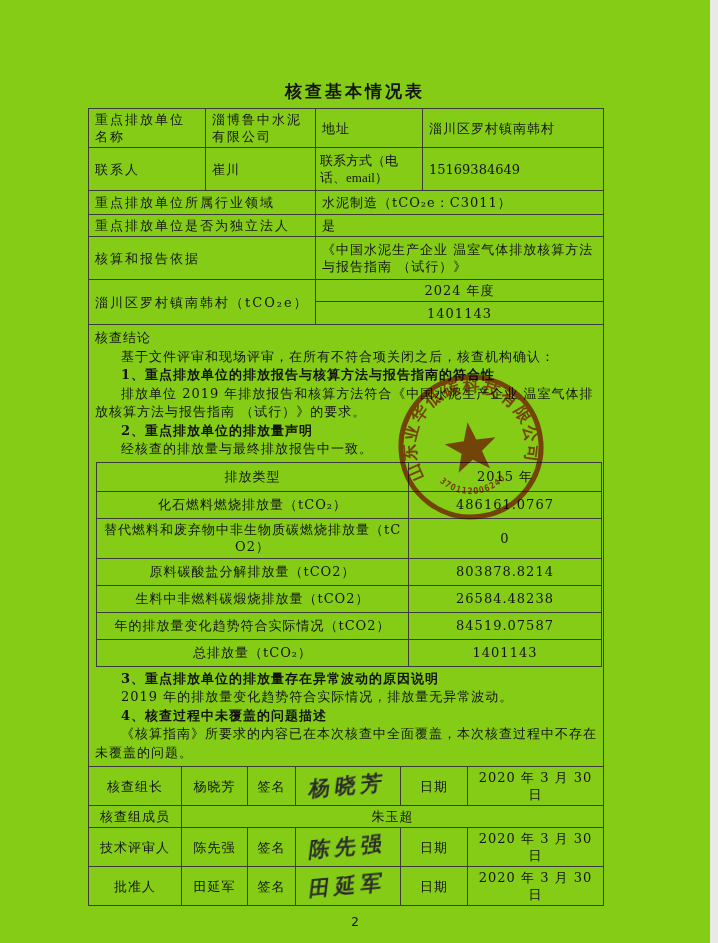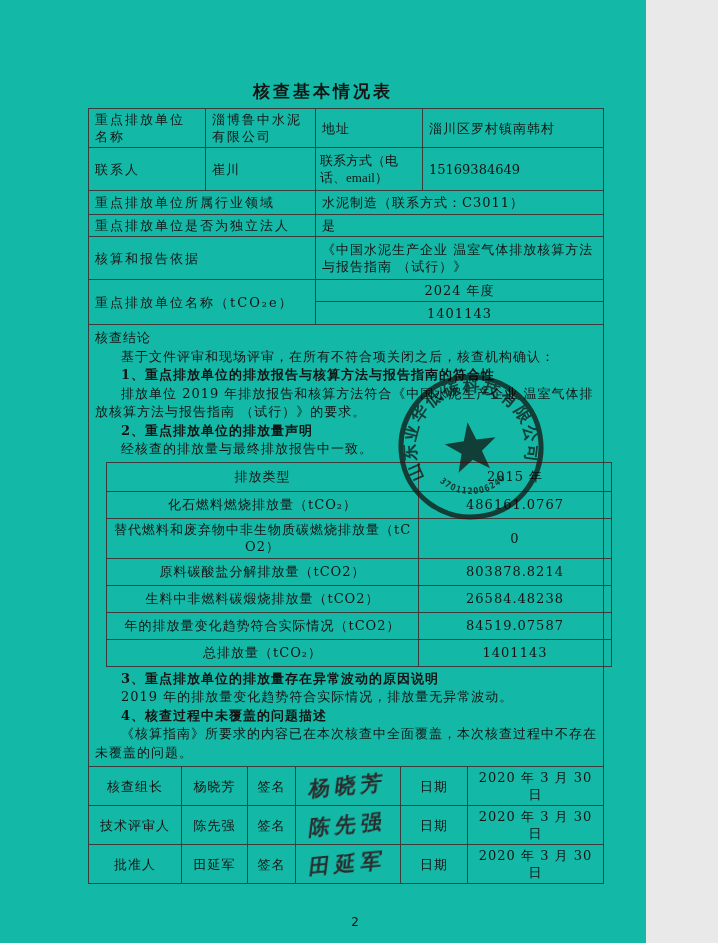--- a/index.html
+++ b/index.html
@@ -4,22 +4,22 @@
 <style>
   html,body{margin:0;padding:0;}
   body{
     background:#e9e9e9;
     font-family:"DejaVu Serif","Liberation Serif",serif;
     color:#141414;
     -webkit-font-smoothing:antialiased;
   }
   .page{
     position:relative;
-    width:646px;height:943px;
-    background:#14b8a6;
+    width:710px;height:943px;
+    background:#84cc16;
     overflow:hidden;
   }
   .title{
     position:absolute;top:80px;left:0;width:100%;
     text-align:center;
     font-size:17px;font-weight:bold;letter-spacing:3px;
   }
   .content{position:absolute;left:88px;top:108px;width:516px;}
   table{border-collapse:collapse;table-layout:fixed;width:515px;}
   td{
@@ -37,21 +37,21 @@
   .tmain tr.r3{height:24px}
   .tmain tr.r4{height:22px}
   .tmain tr.r5{height:43px}
   .tmain tr.r6a{height:22px}
   .tmain tr.r6b{height:23px}
   .tmain tr.r7{height:413px}
   td.conc{vertical-align:top;padding:4px 6px;}
   .conc .ph{line-height:18.5px;}
   .conc .p{line-height:18.5px;text-indent:2em;}
   .conc .b{font-weight:bold;}
-  .temi{width:505px;margin:3px 0 3px 11px;padding-left:17px;}
+  .temi{width:505px;margin:3px 0 3px 1px;padding-left:17px;}
   .temi td{text-align:center;letter-spacing:1px;padding:1px 4px;}
   .temi tr{height:27px}
   .temi tr.hdr{height:29px}
   .temi tr.dbl{height:40px}
   .tsig{margin-top:-1px;}
   .tsig td{text-align:center;}
   .tsig tr.ra{height:37px}
   .tsig tr.rb{height:21px}
   .tsig tr.rc{height:37px}
   .tsig tr.rd{height:39px}
@@ -102,32 +102,32 @@
         <td>淄川区罗村镇南韩村</td>
       </tr>
       <tr class="r2">
         <td class="jus">联系人</td>
         <td>崔川</td>
         <td style="letter-spacing:0;padding:2px 4px;font-family:Liberation Serif, serif;">联系方式（电话、email）</td>
         <td style="letter-spacing:0;">15169384649</td>
       </tr>
       <tr class="r3">
         <td colspan="2" class="jus">重点排放单位所属行业领域</td>
-        <td colspan="2">水泥制造（联系方式：C3011）</td>
+        <td colspan="2">水泥制造（tCO₂e：C3011）</td>
       </tr>
       <tr class="r4">
         <td colspan="2" class="jus">重点排放单位是否为独立法人</td>
         <td colspan="2">是</td>
       </tr>
       <tr class="r5">
         <td colspan="2" class="jus">核算和报告依据</td>
         <td colspan="2">《中国水泥生产企业 温室气体排放核算方法与报告指南 （试行）》</td>
       </tr>
       <tr class="r6a">
-        <td colspan="2" rowspan="2" class="jus">重点排放单位名称（tCO₂e）</td>
+        <td colspan="2" rowspan="2" class="jus">淄川区罗村镇南韩村（tCO₂e）</td>
         <td colspan="2" class="ctr">2024 年度</td>
       </tr>
       <tr class="r6b">
         <td colspan="2" class="ctr">1401143</td>
       </tr>
       <tr class="r7">
         <td colspan="4" class="conc">
           <div class="ph">核查结论</div>
           <div class="p">基于文件评审和现场评审，在所有不符合项关闭之后，核查机构确认：</div>
           <div class="p b">1、重点排放单位的排放报告与核算方法与报告指南的符合性</div>
@@ -192,20 +192,24 @@
       </colgroup>
       <tbody>
           <tr class="ra">
         <td>核查组长</td>
         <td>杨晓芳</td>
         <td>签名</td>
         <td><span class="sig">杨晓芳</span></td>
         <td>日期</td>
         <td>2020 年 3 月 30 日</td>
       </tr>
+      <tr class="rb">
+        <td>核查组成员</td>
+        <td colspan="5">朱玉超</td>
+      </tr>
       <tr class="rc">
         <td>技术评审人</td>
         <td>陈先强</td>
         <td>签名</td>
         <td><span class="sig">陈先强</span></td>
         <td>日期</td>
         <td>2020 年 3 月 30 日</td>
       </tr>
       <tr class="rd">
         <td>批准人</td>

